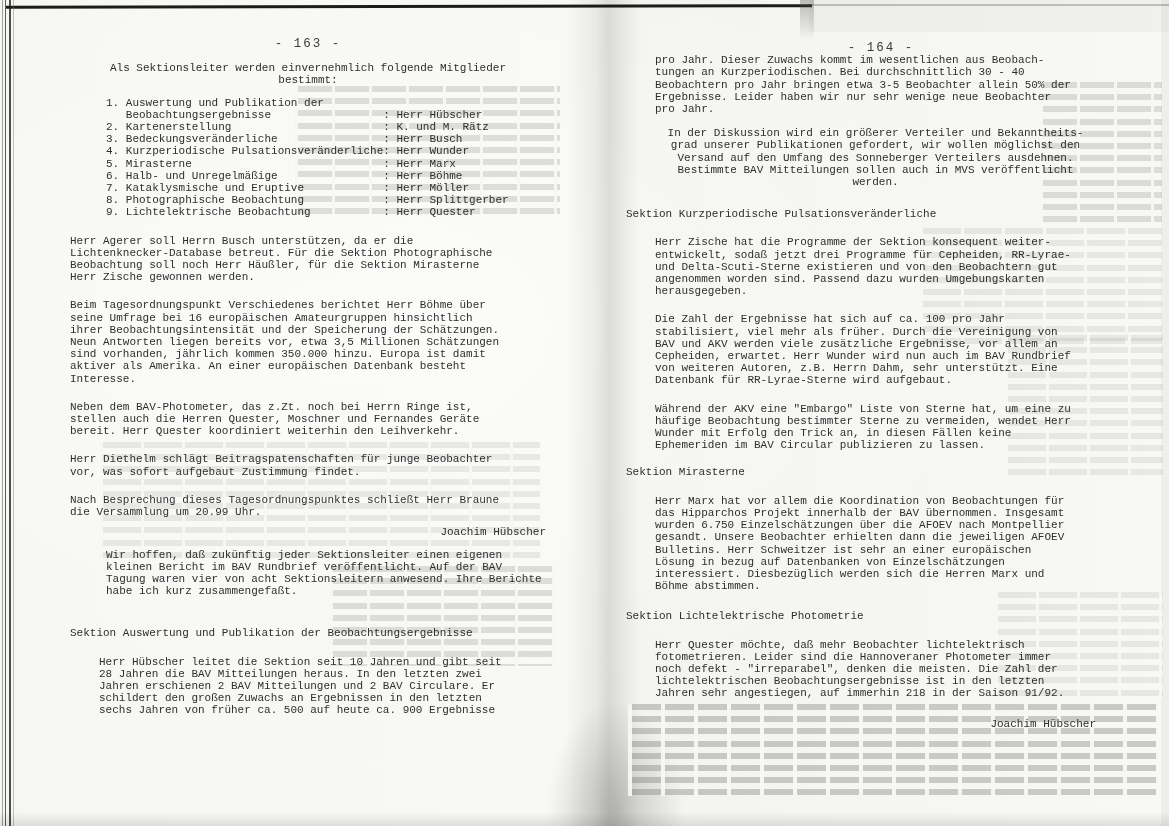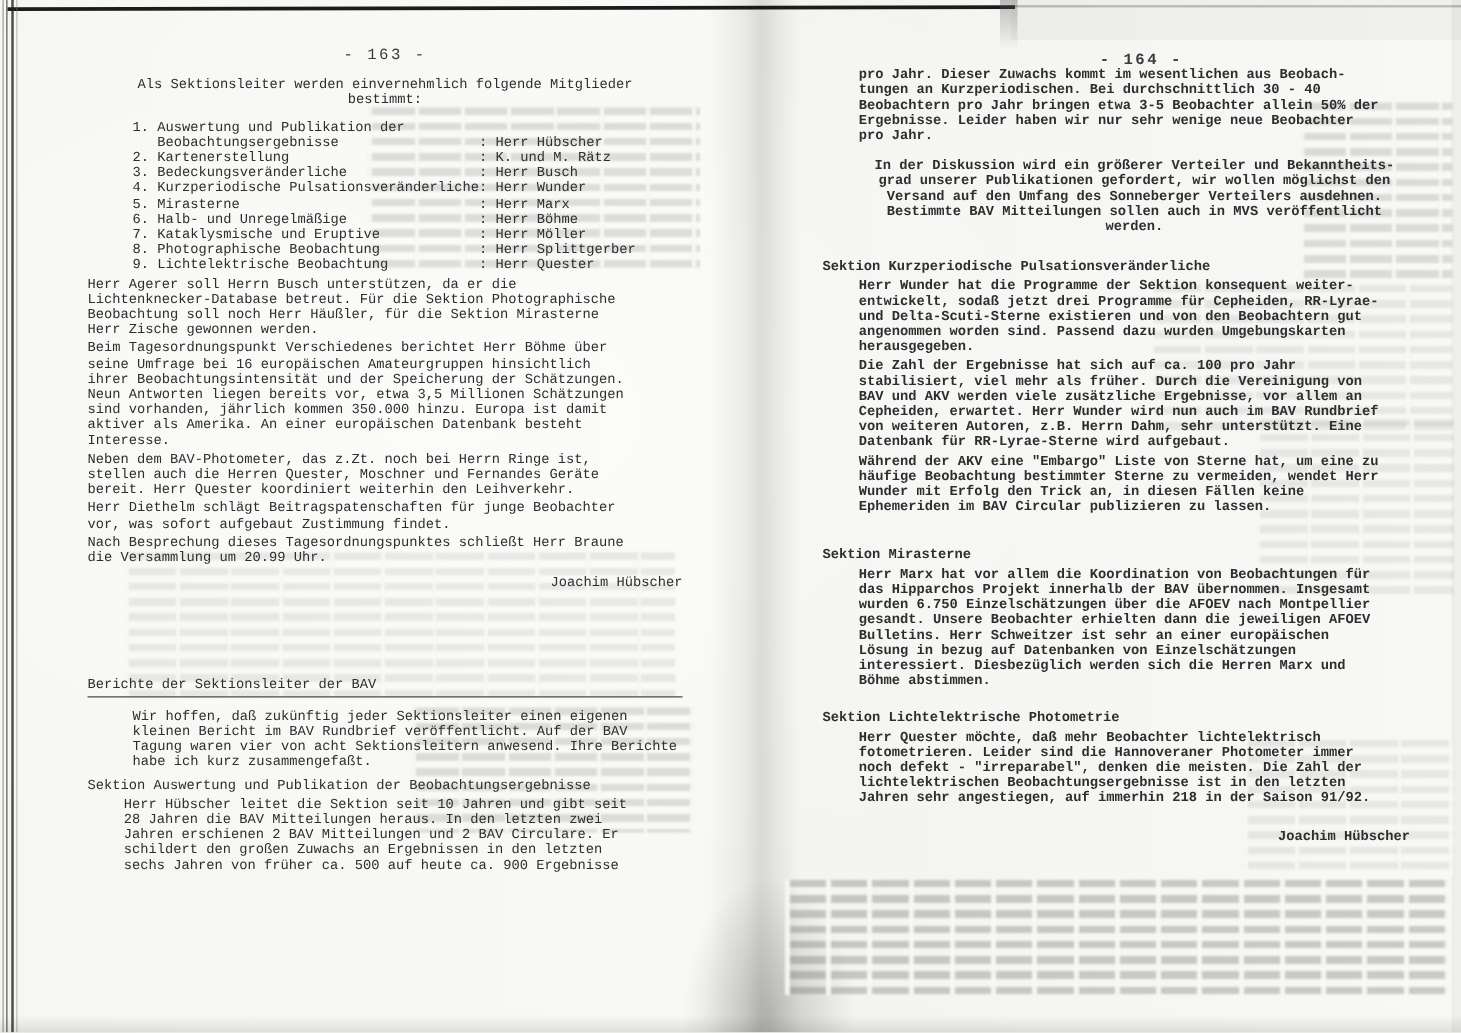--- a/index.html
+++ b/index.html
@@ -10,25 +10,25 @@
     background:
       radial-gradient(ellipse at 30% 40%, rgba(255,255,255,0.5), rgba(0,0,0,0) 60%),
       linear-gradient(90deg, #f6f6f3 0%, #f8f8f5 48%, #f3f3f0 52%, #f8f8f6 100%);
     overflow:hidden;
     font-family:"Liberation Mono","DejaVu Sans Mono",monospace;
     color:#2e2e2e;
   }
   .txt{white-space:pre;margin:0;font-size:11px;line-height:12.2px;letter-spacing:0;}
   .col{position:absolute;}
   #col-left{left:70px;top:38px;width:476px;}
-  #col-right{left:658px;top:42px;width:470px;font-weight:bold;}
+  #col-right{left:626px;top:42px;width:470px;}
   .pagenum{text-align:center;font-size:12.5px;letter-spacing:2px;color:#3a3a3a;}
-  .mt8{margin-top:8px;}.mt10{margin-top:10px;margin-left:36px;}.mt11{margin-top:3px;}
+  .mt8{margin-top:8px;}.mt10{margin-top:10px;margin-left:36px;}.mt11{margin-top:16px;}
   .mt12{margin-top:12px;text-align:center;}.mt18{margin-top:18px;}.mt20{margin-top:20px;}
-  .mt22{margin-top:6px;}.mt26{margin-top:26px;}.mt28{}.mt68{margin-top:68px;}
+  .mt22{margin-top:30px;}.mt26{margin-top:15px;}.mt28{}.mt68{margin-top:68px;}
   .indent{margin-left:29px;}
   .sig{text-align:right;}
   .rule-heading{border-bottom:1.2px solid #4a4a4a;padding-bottom:3px;width:100%;}
   
   .artifact{position:absolute;pointer-events:none;}
   #edge-top{left:6px;top:5px;width:806px;height:3px;background:#1c1c1c;transform:rotate(-0.12deg);}
   #edge-top-faint{left:808px;top:4px;width:361px;height:2px;background:rgba(40,40,40,0.25);}
   #topright-wash{right:0;top:0;width:360px;height:32px;background:rgba(0,0,0,0.03);}
   #top-streak{left:800px;top:0;width:14px;height:40px;background:linear-gradient(180deg,rgba(80,80,80,0.35),rgba(80,80,80,0));}
   .vline{top:0;height:826px;}
@@ -126,21 +126,20 @@
 aktiver als Amerika. An einer europäischen Datenbank besteht
 Interesse.</div>
     <div class="txt mt11">Neben dem BAV-Photometer, das z.Zt. noch bei Herrn Ringe ist,
 stellen auch die Herren Quester, Moschner und Fernandes Geräte
 bereit. Herr Quester koordiniert weiterhin den Leihverkehr.</div>
     <div class="txt mt11">Herr Diethelm schlägt Beitragspatenschaften für junge Beobachter
 vor, was sofort aufgebaut Zustimmung findet.</div>
     <div class="txt mt11">Nach Besprechung dieses Tagesordnungspunktes schließt Herr Braune
 die Versammlung um 20.99 Uhr.</div>
     <div class="txt mt8 sig">Joachim Hübscher</div>
-    <div class="txt mt68 rule-heading">Berichte der Sektionsleiter der BAV</div>
     <div class="txt mt10">Wir hoffen, daß zukünftig jeder Sektionsleiter einen eigenen
 kleinen Bericht im BAV Rundbrief veröffentlicht. Auf der BAV
 Tagung waren vier von acht Sektionsleitern anwesend. Ihre Berichte
 habe ich kurz zusammengefaßt.</div>
     <div class="txt mt22">Sektion Auswertung und Publikation der Beobachtungsergebnisse</div>
     <div class="txt mt11 indent">Herr Hübscher leitet die Sektion seit 10 Jahren und gibt seit
 28 Jahren die BAV Mitteilungen heraus. In den letzten zwei
 Jahren erschienen 2 BAV Mitteilungen und 2 BAV Circulare. Er
 schildert den großen Zuwachs an Ergebnissen in den letzten
 sechs Jahren von früher ca. 500 auf heute ca. 900 Ergebnisse</div>
@@ -152,21 +151,21 @@
 tungen an Kurzperiodischen. Bei durchschnittlich 30 - 40
 Beobachtern pro Jahr bringen etwa 3-5 Beobachter allein 50% der
 Ergebnisse. Leider haben wir nur sehr wenige neue Beobachter
 pro Jahr.</div>
     <div class="txt mt12 indent">In der Diskussion wird ein größerer Verteiler und Bekanntheits-
 grad unserer Publikationen gefordert, wir wollen möglichst den
 Versand auf den Umfang des Sonneberger Verteilers ausdehnen.
 Bestimmte BAV Mitteilungen sollen auch in MVS veröffentlicht
 werden.</div>
     <div class="txt mt20">Sektion Kurzperiodische Pulsationsveränderliche</div>
-    <div class="txt mt11 indent">Herr Wunder hat die Programme der Sektion konsequent weiter-
+    <div class="txt mt11 indent">Herr Zische hat die Programme der Sektion konsequent weiter-
 entwickelt, sodaß jetzt drei Programme für Cepheiden, RR-Lyrae-
 und Delta-Scuti-Sterne existieren und von den Beobachtern gut
 angenommen worden sind. Passend dazu wurden Umgebungskarten
 herausgegeben.</div>
     <div class="txt mt11 indent">Die Zahl der Ergebnisse hat sich auf ca. 100 pro Jahr
 stabilisiert, viel mehr als früher. Durch die Vereinigung von
 BAV und AKV werden viele zusätzliche Ergebnisse, vor allem an
 Cepheiden, erwartet. Herr Wunder wird nun auch im BAV Rundbrief
 von weiteren Autoren, z.B. Herrn Dahm, sehr unterstützt. Eine
 Datenbank für RR-Lyrae-Sterne wird aufgebaut.</div>

